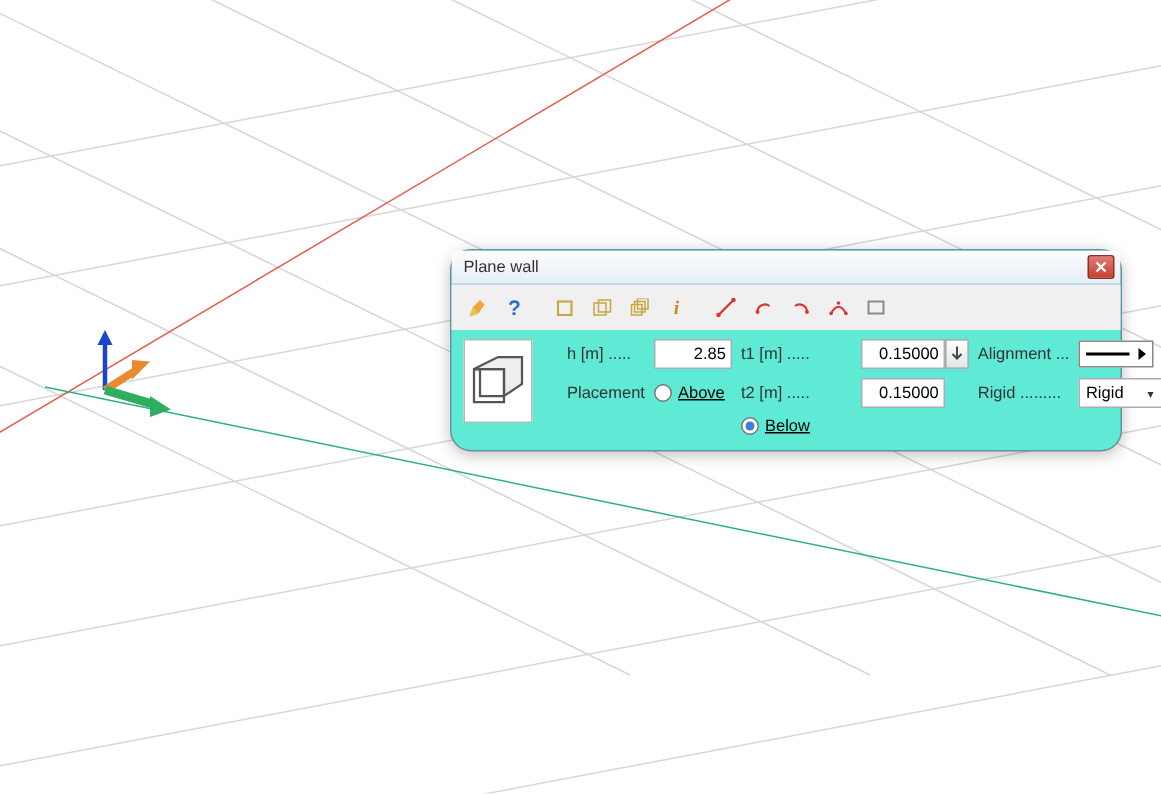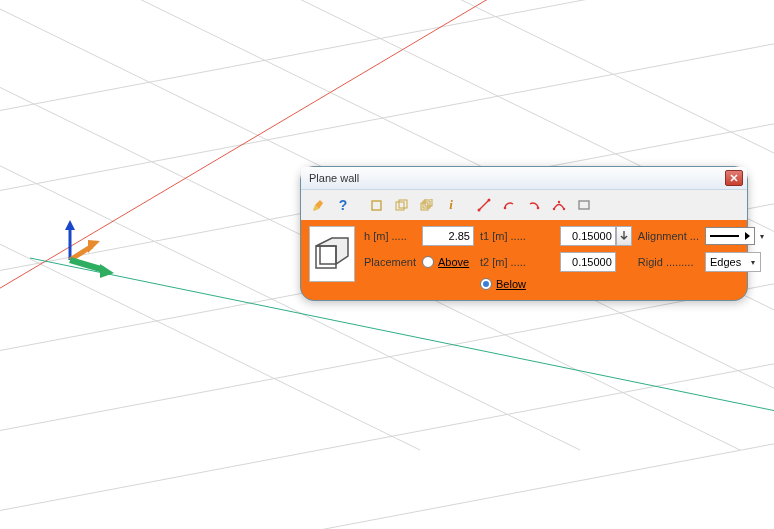--- a/index.html
+++ b/index.html
@@ -18,21 +18,21 @@
     inset: 0;
   }
   .viewport svg { position: absolute; inset: 0; }
 
   
   .dialog {
     position: absolute;
     left: 300px;
     top: 166px;
     width: 448px;
-    background: #f97316;
+    background: #5eead4;
     border: 1px solid #6b8fa3;
     border-radius: 14px;
     box-shadow: 0 2px 10px rgba(0,0,0,0.25);
   }
   .titlebar {
     display: flex;
     align-items: center;
     justify-content: space-between;
     background: linear-gradient(#fdfdfe, #e6edf5);
     padding: 3px 4px 3px 8px;
@@ -62,21 +62,21 @@
     background: #f0f0f0;
     display: flex; align-items: center; justify-content: center;
     border-radius: 2px;
     cursor: pointer;
   }
   .tsep { width: 5px; }
 
   .body {
     padding: 6px 8px 10px 8px;
     display: flex;
-    gap: 9px;
+    gap: 23px;
   }
   .preview {
     width: 54px; height: 56px;
     border: 1px solid #b8b8b8;
     background: #fff;
     display: flex; align-items: center; justify-content: center;
   }
   .fields {
     flex: 1;
     display: grid;
@@ -290,21 +290,21 @@
 
       <span class="lbl">Placement</span>
       <span class="radio">
         <span class="dot"></span>
           <span>Above</span>
       </span>
       <span class="lbl">t2 [m] .....</span>
       <input class="inp wide" value="0.15000" style="">
       <span class="lbl">Rigid .........</span>
       <div class="select">
-        <span>Edges</span>
+        <span>Rigid</span>
         <span class="dd-arrow">▾</span>
       </div>
 
       <span></span>
       <span></span>
       <div class="below-row">
         <span class="radio checked">
           <span class="dot"></span>
             <span>Below</span>
         </span>

